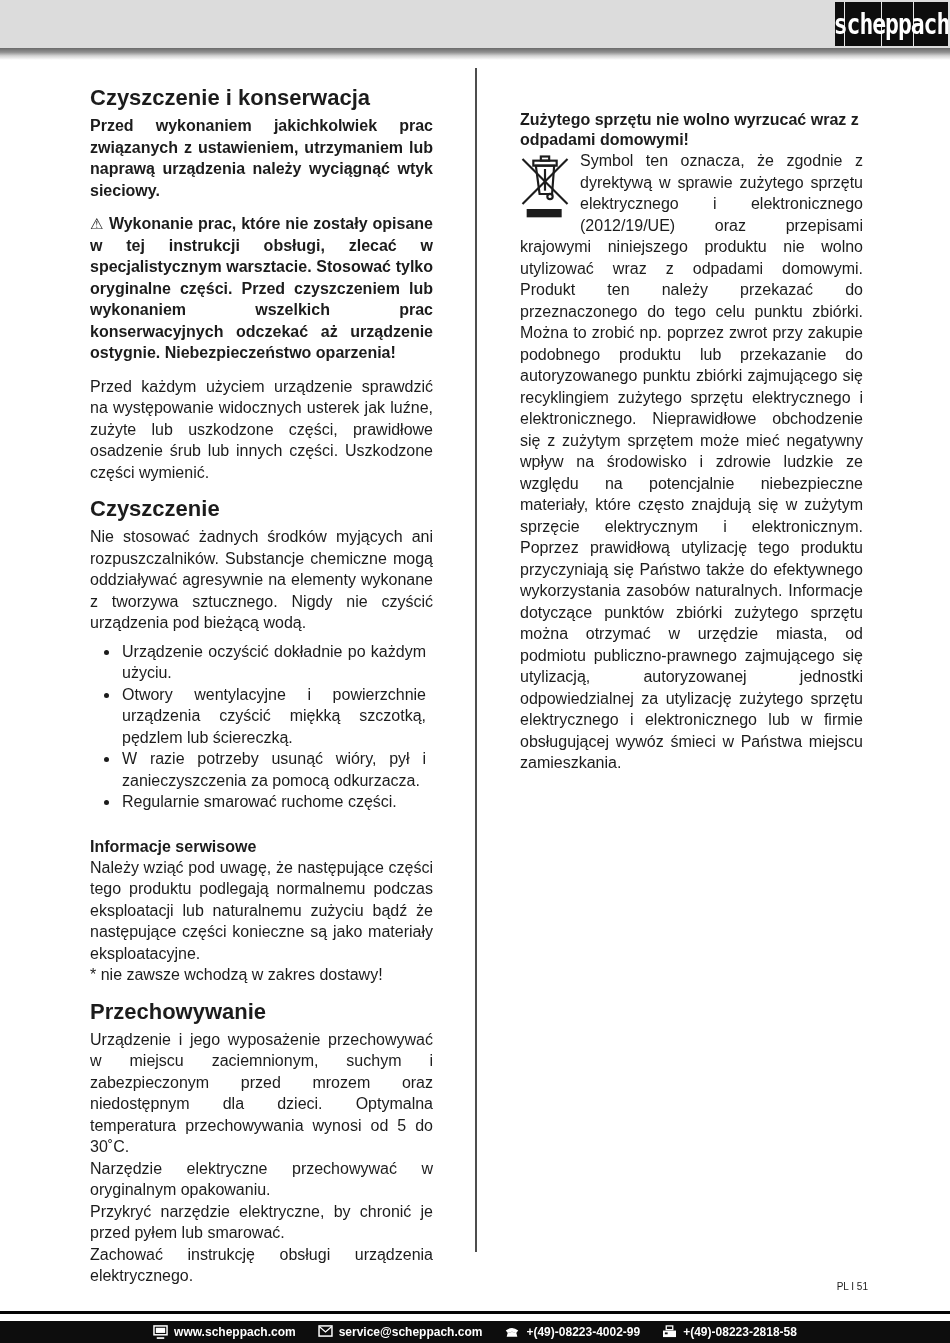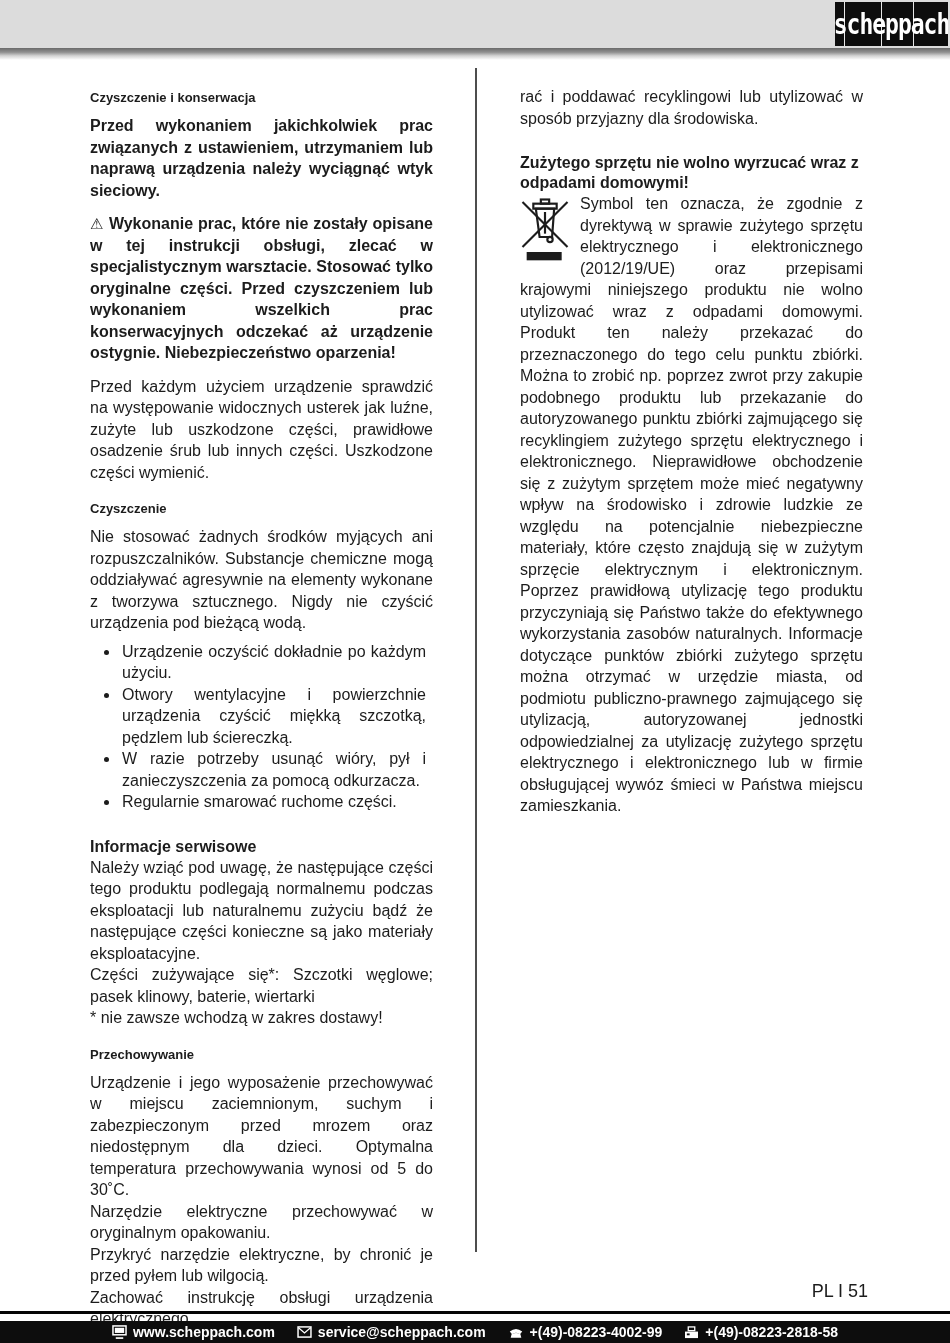--- a/index.html
+++ b/index.html
@@ -18,40 +18,40 @@
     font-family:"DejaVu Sans Mono","Liberation Mono",monospace;transform:scaleY(1.25);}
   .logo-line{position:absolute;top:0;width:1px;height:44px;background:#ffffff;opacity:.9;}
   .logo-line.l1{left:9px;} .logo-line.l2{left:46px;} .logo-line.l3{left:78px;}
 
   
   .col{position:absolute;top:86px;width:343px;font-size:16px;line-height:21.5px;text-align:justify;}
   .col-left{left:90px;}
   .col-right{left:520px;}
   .divider{position:absolute;left:475px;top:68px;width:2px;height:1184px;background:#4d4d4d;}
 
-  h1{font-size:13px;line-height:24px;margin:14px 0 5px 0;text-align:left;font-weight:bold;}
+  h1{font-size:22px;line-height:24px;margin:14px 0 5px 0;text-align:left;font-weight:bold;}
   h1.first{margin-top:0;}
   h2{font-size:16px;line-height:20px;margin:24px 0 0 0;text-align:left;font-weight:bold;}
   p{margin:0;}
   p.bold{font-weight:bold;}
   p.mt{margin-top:12px;}
   ul{margin:7px;padding:0 0 0 23px;}
   li{text-align:justify;padding-left:2px;}
   .warn{font-size:15px;}
 
   
   .weee{float:left;width:50px;height:70px;margin:4px 10px 2px 0;}
 
   
-  .pagenum{position:absolute;top:1281px;right:82px;font-size:18px;color:#1c1c1c;}
+  .pagenum{position:absolute;top:1281px;right:82px;font-size:10px;color:#1c1c1c;}
   .footer-line{position:absolute;top:1311px;left:0;width:950px;height:3px;background:#050505;}
   .footer{position:absolute;top:1321px;left:0;width:950px;height:22px;background:#0d0d0d;
     display:flex;align-items:center;justify-content:center;gap:22px;}
-  .footer-item{display:flex;align-items:center;gap:6px;color:#ffffff;
-    font-size:14px;font-weight:bold;white-space:nowrap;}
+  .footer-item{display:flex;gap:6px;color:#ffffff;
+    font-size:12px;font-weight:bold;white-space:nowrap;}
   .footer-item svg{display:block;}
 </style>
 </head>
 <body>
 
 <div class="topbar"></div>
 <div class="topbar-shade"></div>
 <div class="logo">
   <span class="logo-text">scheppach</span>
   <span class="logo-line l1"></span>
@@ -71,33 +71,31 @@
   <p>Nie stosować żadnych środków myjących ani rozpuszczalników. Substancje chemiczne mogą oddziaływać agresywnie na elementy wykonane z tworzywa sztucznego. Nigdy nie czyścić urządzenia pod bieżącą wodą.</p>
   <ul>
     <li>Urządzenie oczyścić dokładnie po każdym użyciu.</li>
     <li>Otwory wentylacyjne i powierzchnie urządzenia czyścić miękką szczotką, pędzlem lub ściereczką.</li>
     <li>W razie potrzeby usunąć wióry, pył i zanieczyszczenia za pomocą odkurzacza.</li>
     <li>Regularnie smarować ruchome części.</li>
   </ul>
 
   <h2>Informacje serwisowe</h2>
   <p>Należy wziąć pod uwagę, że następujące części tego produktu podlegają normalnemu podczas eksploatacji lub naturalnemu zużyciu bądź że następujące części konieczne są jako materiały eksploatacyjne.</p>
-  <p>Części zużywające się*: Szczotki węglowe; pasek klinowy, baterie, wiertarki</p>
   <p>* nie zawsze wchodzą w zakres dostawy!</p>
 
   <h1>Przechowywanie</h1>
   <p>Urządzenie i jego wyposażenie przechowywać w miejscu zaciemnionym, suchym i zabezpieczonym przed mrozem oraz niedostępnym dla dzieci. Optymalna temperatura przechowywania wynosi od 5 do 30˚C.</p>
   <p>Narzędzie elektryczne przechowywać w oryginalnym opakowaniu.</p>
-  <p>Przykryć narzędzie elektryczne, by chronić je przed pyłem lub wilgocią.</p>
+  <p>Przykryć narzędzie elektryczne, by chronić je przed pyłem lub smarować.</p>
   <p>Zachować instrukcję obsługi urządzenia elektrycznego.</p>
 
 </div>
 
 <div class="col col-right">
-  <p>rać i poddawać recyklingowi lub utylizować w sposób przyjazny dla środowiska.</p>
 
   <h2>Zużytego sprzętu nie wolno wyrzucać wraz z odpadami domowymi!</h2>
 
   <p>
     <svg class="weee" viewBox="0 0 60 84" xmlns="http://www.w3.org/2000/svg">
       <g fill="none" stroke="#1c1c1c" stroke-width="2.6">
         <rect x="25" y="3" width="10" height="5"></rect>
         <rect x="16" y="8" width="28" height="6"></rect>
         <path d="M19 14 L41 14 L38.5 48 L23.5 48 Z"></path>
         <line x1="30" y1="18" x2="30" y2="44"></line>

